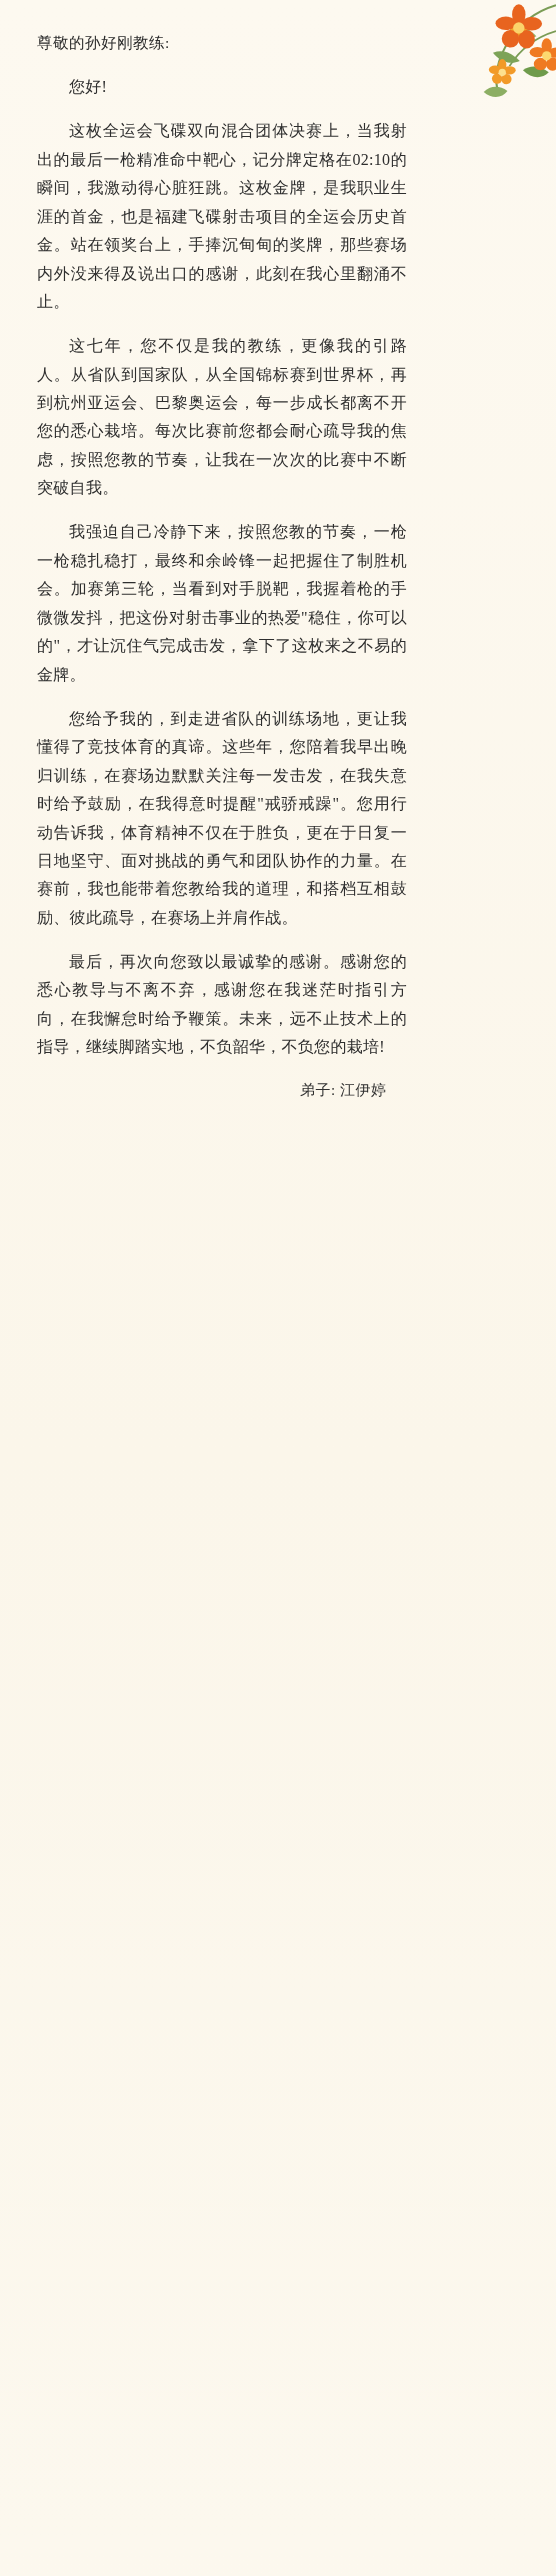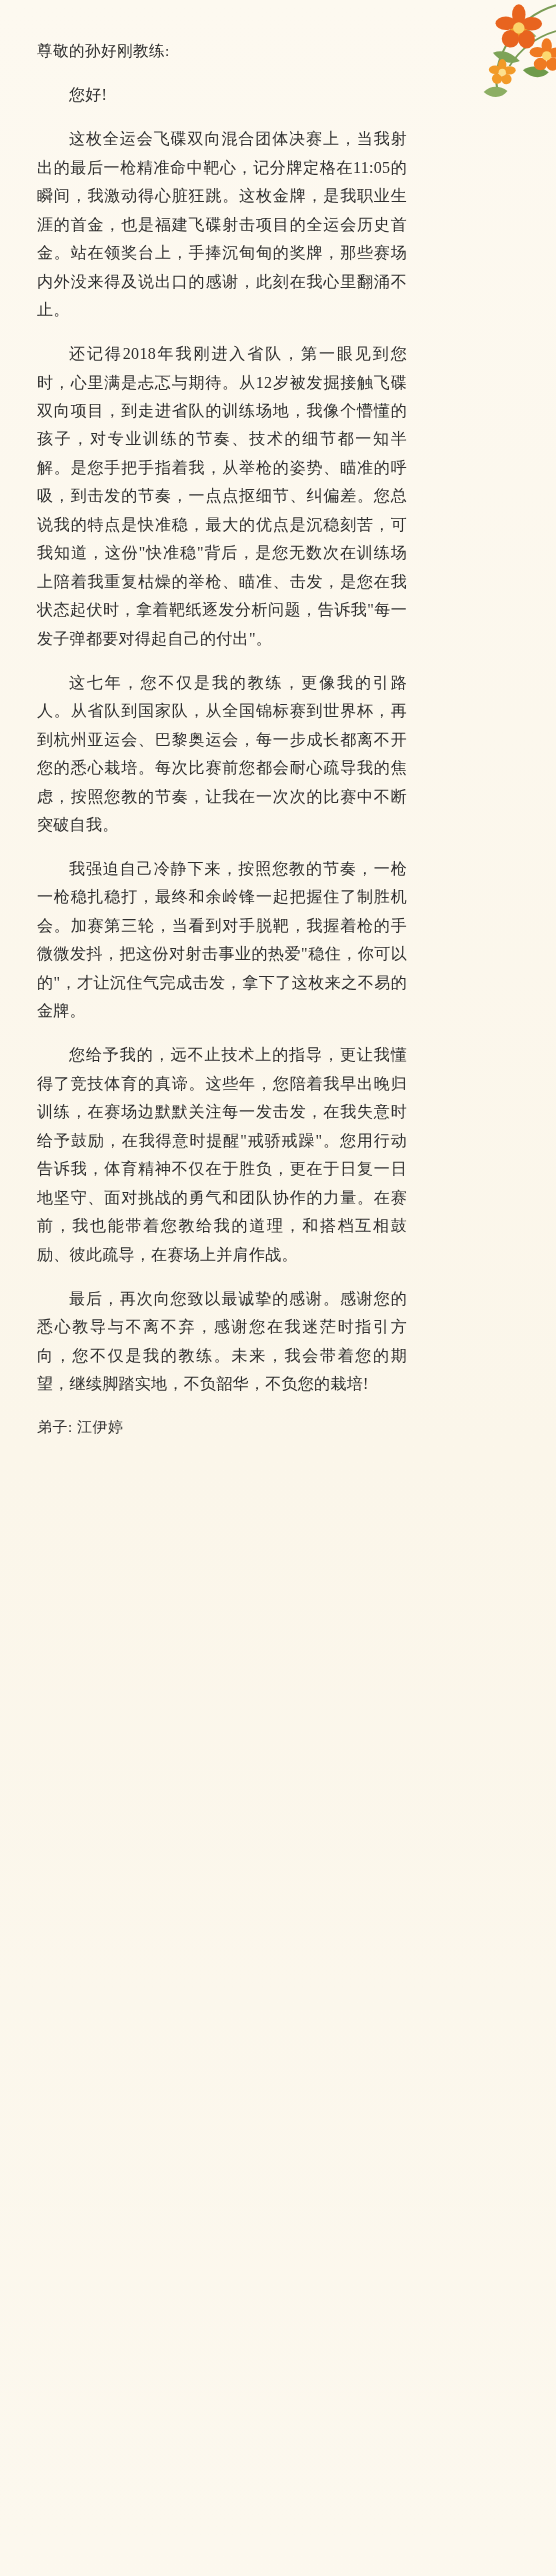--- a/index.html
+++ b/index.html
@@ -22,21 +22,21 @@
   
   .deco {
     position: absolute;
     pointer-events: none;
   }
   .deco-tr { top: 0; right: 0; width: 155px; height: 155px; }
 
   .content {
     position: absolute;
     left: 0;
-    top: 8px;
+    top: 0;
     width: 444px;
     padding: 31px 37px 20.6px 37px;
     box-sizing: border-box;
   }
   .salutation {
     font-size: 15.5px;
     color: #2b2b2b;
     line-height: 1.6;
     margin-bottom: 17.5px;
     letter-spacing: 0.5px;
@@ -44,20 +44,21 @@
   p.para {
     font-size: 16px;
     color: #2e2e2e;
     line-height: 1.78;
     text-indent: 2em;
     margin: 0 0 15.5px 0;
     text-align: justify;
     letter-spacing: 0.3px;
   }
   .signature {
+    text-align: right;
     padding-right: 20.6px;
   }
   .signature div {
     font-size: 15px;
     color: #2e2e2e;
     line-height: 1.8;
     letter-spacing: 0.5px;
   }
 </style>
 </head>
@@ -103,25 +104,24 @@
           <ellipse cx="-14" cy="-5" rx="12" ry="8"></ellipse>
         </g>
         <circle cx="0" cy="0" r="7" fill="#fde08d"></circle>
       </g>
     </g>
   </svg>
 
   <div class="content">
     <div class="salutation">尊敬的孙好刚教练:</div>
     <p class="para">您好!</p>
-    <p class="para">这枚全运会飞碟双向混合团体决赛上，当我射出的最后一枪精准命中靶心，记分牌定格在11:05的瞬间，我激动得心脏狂跳。这枚金牌，是我职业生涯的首金，也是福建飞碟射击项目的全运会历史首金。站在领奖台上，手捧沉甸甸的奖牌，那些赛场内外没来得及说出口的感谢，此刻在我心里翻涌不止。</p>
-    <p class="para">还记得2018年我刚进入省队，第一眼见到您时，心里满是忐忑与期待。从12岁被发掘接触飞碟双向项目，到走进省队的训练场地，我像个懵懂的孩子，对专业训练的节奏、技术的细节都一知半解。是您手把手指着我，从举枪的姿势、瞄准的呼吸，到击发的节奏，一点点抠细节、纠偏差。您总说我的特点是快准稳，最大的优点是沉稳刻苦，可我知道，这份"快准稳"背后，是您无数次在训练场上陪着我重复枯燥的举枪、瞄准、击发，是您在我状态起伏时，拿着靶纸逐发分析问题，告诉我"每一发子弹都要对得起自己的付出"。</p>
+    <p class="para">这枚全运会飞碟双向混合团体决赛上，当我射出的最后一枪精准命中靶心，记分牌定格在02:10的瞬间，我激动得心脏狂跳。这枚金牌，是我职业生涯的首金，也是福建飞碟射击项目的全运会历史首金。站在领奖台上，手捧沉甸甸的奖牌，那些赛场内外没来得及说出口的感谢，此刻在我心里翻涌不止。</p>
     <p class="para">这七年，您不仅是我的教练，更像我的引路人。从省队到国家队，从全国锦标赛到世界杯，再到杭州亚运会、巴黎奥运会，每一步成长都离不开您的悉心栽培。每次比赛前您都会耐心疏导我的焦虑，按照您教的节奏，让我在一次次的比赛中不断突破自我。</p>
     <p class="para">我强迫自己冷静下来，按照您教的节奏，一枪一枪稳扎稳打，最终和余岭锋一起把握住了制胜机会。加赛第三轮，当看到对手脱靶，我握着枪的手微微发抖，把这份对射击事业的热爱"稳住，你可以的"，才让沉住气完成击发，拿下了这枚来之不易的金牌。</p>
-    <p class="para">您给予我的，远不止技术上的指导，更让我懂得了竞技体育的真谛。这些年，您陪着我早出晚归训练，在赛场边默默关注每一发击发，在我失意时给予鼓励，在我得意时提醒"戒骄戒躁"。您用行动告诉我，体育精神不仅在于胜负，更在于日复一日地坚守、面对挑战的勇气和团队协作的力量。在赛前，我也能带着您教给我的道理，和搭档互相鼓励、彼此疏导，在赛场上并肩作战。</p>
-    <p class="para">最后，再次向您致以最诚挚的感谢。感谢您的悉心教导与不离不弃，感谢您在我迷茫时指引方向，您不仅是我的教练。未来，我会带着您的期望，继续脚踏实地，不负韶华，不负您的栽培!</p>
+    <p class="para">您给予我的，到走进省队的训练场地，更让我懂得了竞技体育的真谛。这些年，您陪着我早出晚归训练，在赛场边默默关注每一发击发，在我失意时给予鼓励，在我得意时提醒"戒骄戒躁"。您用行动告诉我，体育精神不仅在于胜负，更在于日复一日地坚守、面对挑战的勇气和团队协作的力量。在赛前，我也能带着您教给我的道理，和搭档互相鼓励、彼此疏导，在赛场上并肩作战。</p>
+    <p class="para">最后，再次向您致以最诚挚的感谢。感谢您的悉心教导与不离不弃，感谢您在我迷茫时指引方向，在我懈怠时给予鞭策。未来，远不止技术上的指导，继续脚踏实地，不负韶华，不负您的栽培!</p>
 
     <div class="signature">
       <div>弟子: 江伊婷</div>
     </div>
   </div>
 </div>
 
 
 </body></html>

